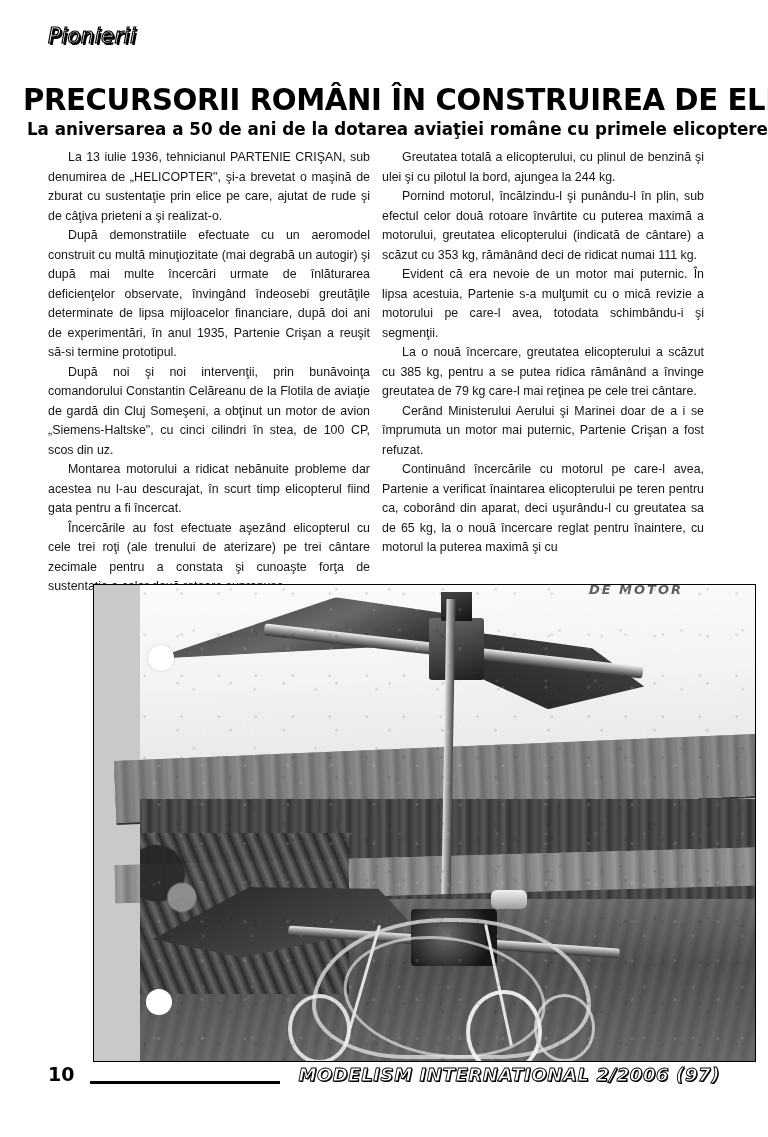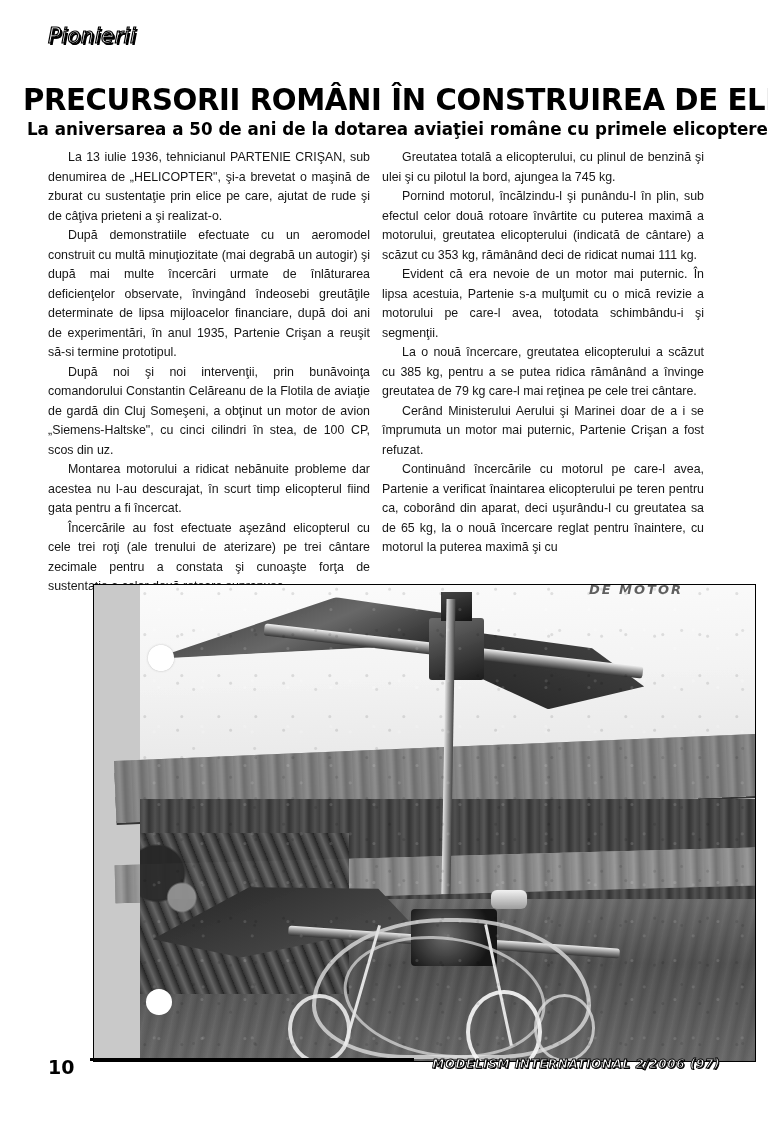--- a/index.html
+++ b/index.html
@@ -418,39 +418,39 @@
   }
 
   
   .footer {
     position: absolute;
     left: 48px;
     right: 48px;
     top: 1058px;
     height: 26px;
     display: flex;
-    align-items: flex-start;
+    align-items: flex-end;
     gap: 12px;
   }
   .page-num {
     font-family: "DejaVu Sans", sans-serif;
     font-size: 19px;
     font-weight: bold;
     color: #000000;
     line-height: 1;
   }
   .footer-rule {
     flex: 1 1 auto;
     height: 3px;
     background: #000000;
     margin: 0 6px 0 4px;
   }
   .footer-brand {
     font-family: "DejaVu Sans", sans-serif;
-    font-size: 12px;
+    font-size: 18px;
     font-weight: bold;
     font-style: italic;
     letter-spacing: .6px;
     color: #ffffff;
     -webkit-text-stroke: .9px #000000;
     text-shadow: 1px 1px 0 #000000;
     white-space: nowrap;
     line-height: 1;
   }
 </style>
@@ -469,21 +469,21 @@
 
     <div class="col">
       <p>La 13 iulie 1936, tehnicianul PARTENIE CRIŞAN, sub denumirea de „HELICOPTER", şi-a brevetat o maşină de zburat cu sustentaţie prin elice pe care, ajutat de rude şi de câţiva prieteni a şi realizat-o.</p>
       <p>După demonstratiile efectuate cu un aeromodel construit cu multă minuţiozitate (mai degrabă un autogir) şi după mai multe încercări urmate de înlăturarea deficienţelor observate, învingând îndeosebi greutăţile determinate de lipsa mijloacelor financiare, după doi ani de experimentări, în anul 1935, Partenie Crişan a reuşit să-si termine prototipul.</p>
       <p>După noi şi noi intervenţii, prin bunăvoinţa comandorului Constantin Celăreanu de la Flotila de aviaţie de gardă din Cluj Someşeni, a obţinut un motor de avion „Siemens-Haltske", cu cinci cilindri în stea, de 100 CP, scos din uz.</p>
       <p>Montarea motorului a ridicat nebănuite probleme dar acestea nu l-au descurajat, în scurt timp elicopterul fiind gata pentru a fi încercat.</p>
       <p>Încercările au fost efectuate aşezând elicopterul cu cele trei roţi (ale trenului de aterizare) pe trei cântare zecimale pentru a constata şi cunoaşte forţa de sustentaţie a celor două rotoare suprapuse.</p>
     </div>
 
     <div class="col">
-      <p>Greutatea totală a elicopterului, cu plinul de benzină şi ulei şi cu pilotul la bord, ajungea la 745 kg.</p>
+      <p>Greutatea totală a elicopterului, cu plinul de benzină şi ulei şi cu pilotul la bord, ajungea la 244 kg.</p>
       <p>Pornind motorul, încălzindu-l şi punându-l în plin, sub efectul celor două rotoare învârtite cu puterea maximă a motorului, greutatea elicopterului (indicată de cântare) a scăzut cu 353 kg, rămânând deci de ridicat numai 111 kg.</p>
       <p>Evident că era nevoie de un motor mai puternic. În lipsa acestuia, Partenie s-a mulţumit cu o mică revizie a motorului pe care-l avea, totodata schimbându-i şi segmenţii.</p>
       <p>La o nouă încercare, greutatea elicopterului a scăzut cu 385 kg, pentru a se putea ridica rămânând a învinge greutatea de 79 kg care-l mai reţinea pe cele trei cântare.</p>
       <p>Cerând Ministerului Aerului şi Marinei doar de a i se împrumuta un motor mai puternic, Partenie Crişan a fost refuzat.</p>
       <p>Continuând încercările cu motorul pe care-l avea, Partenie a verificat înaintarea elicopterului pe teren pentru ca, coborând din aparat, deci uşurându-l cu greutatea sa de 65 kg, la o nouă încercare reglat pentru înaintere, cu motorul la puterea maximă şi cu</p>
     </div>
 
   </div>
 
   <figure class="photo-frame" aria-label="Fotografie alb-negru a prototipului de elicopter Partenie Crişan, cu rotoare suprapuse si trei roti, in fata unui hambar de lemn">

